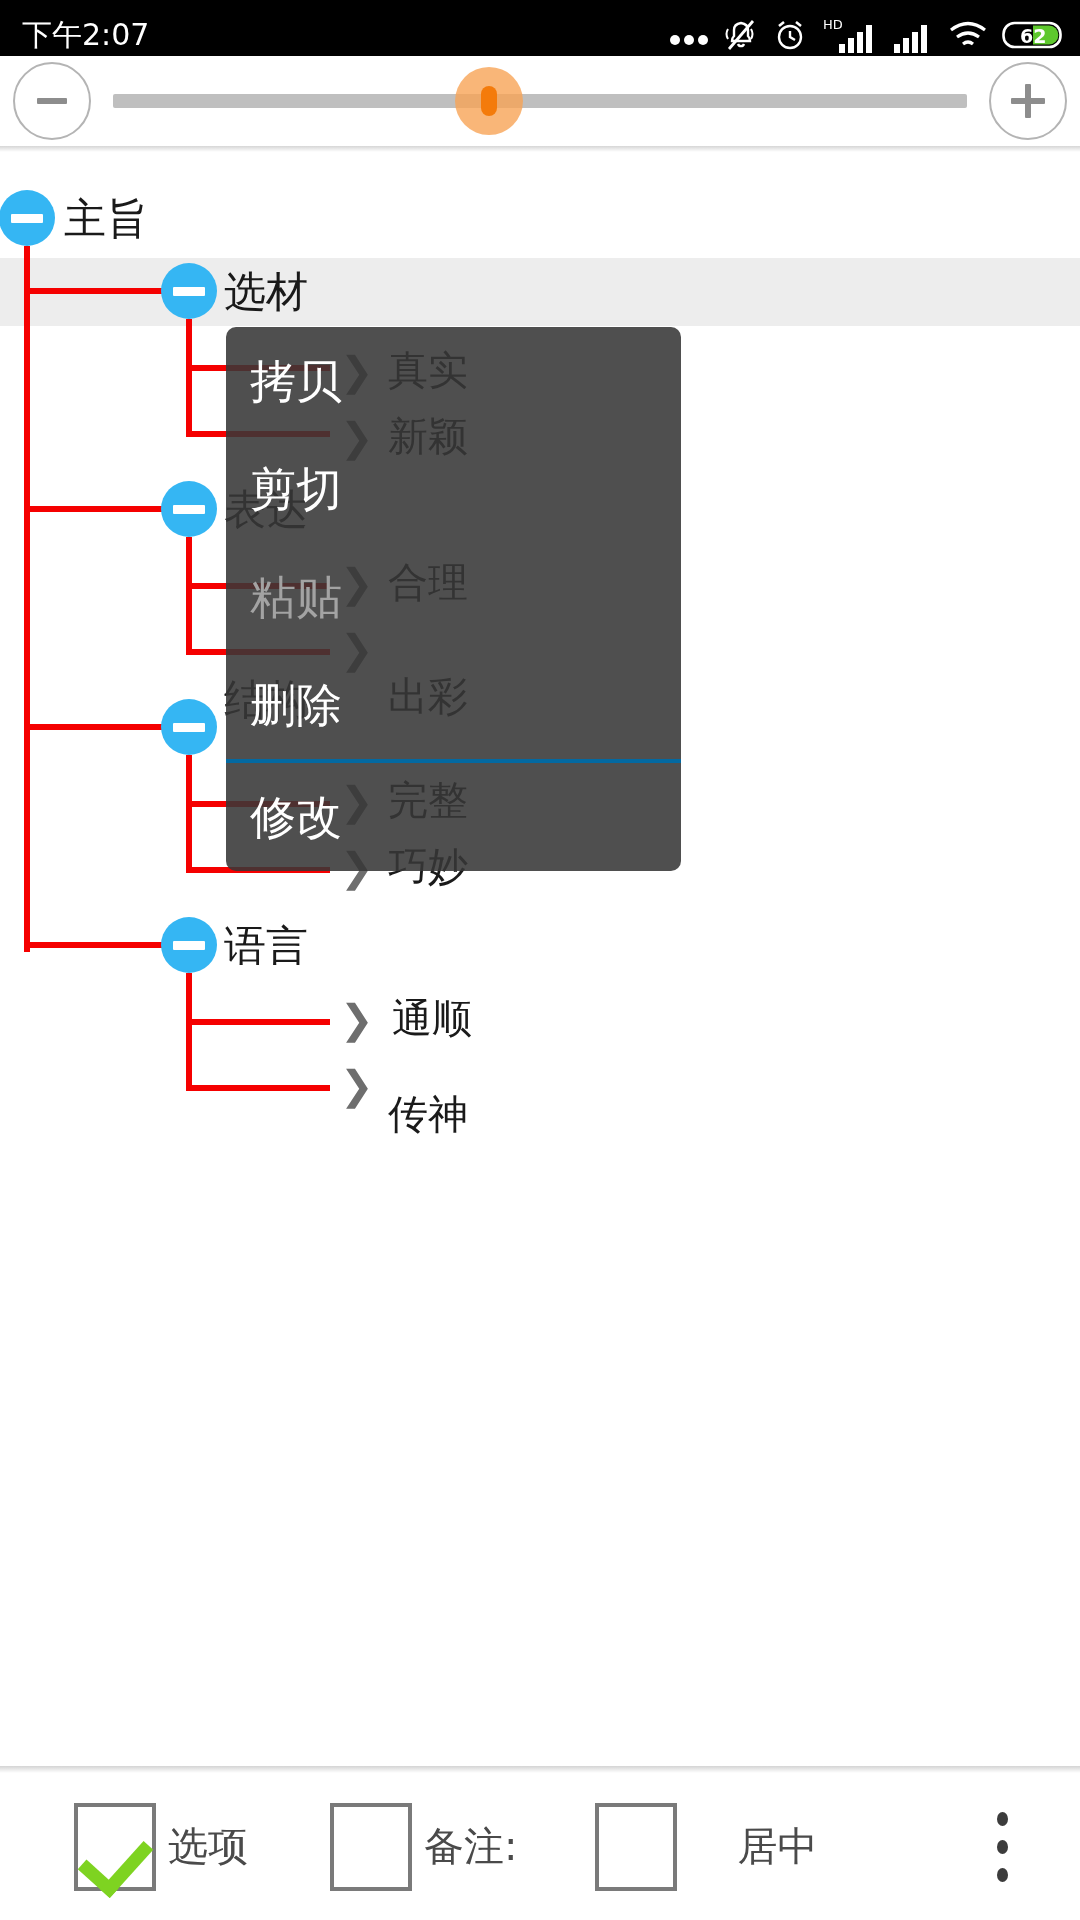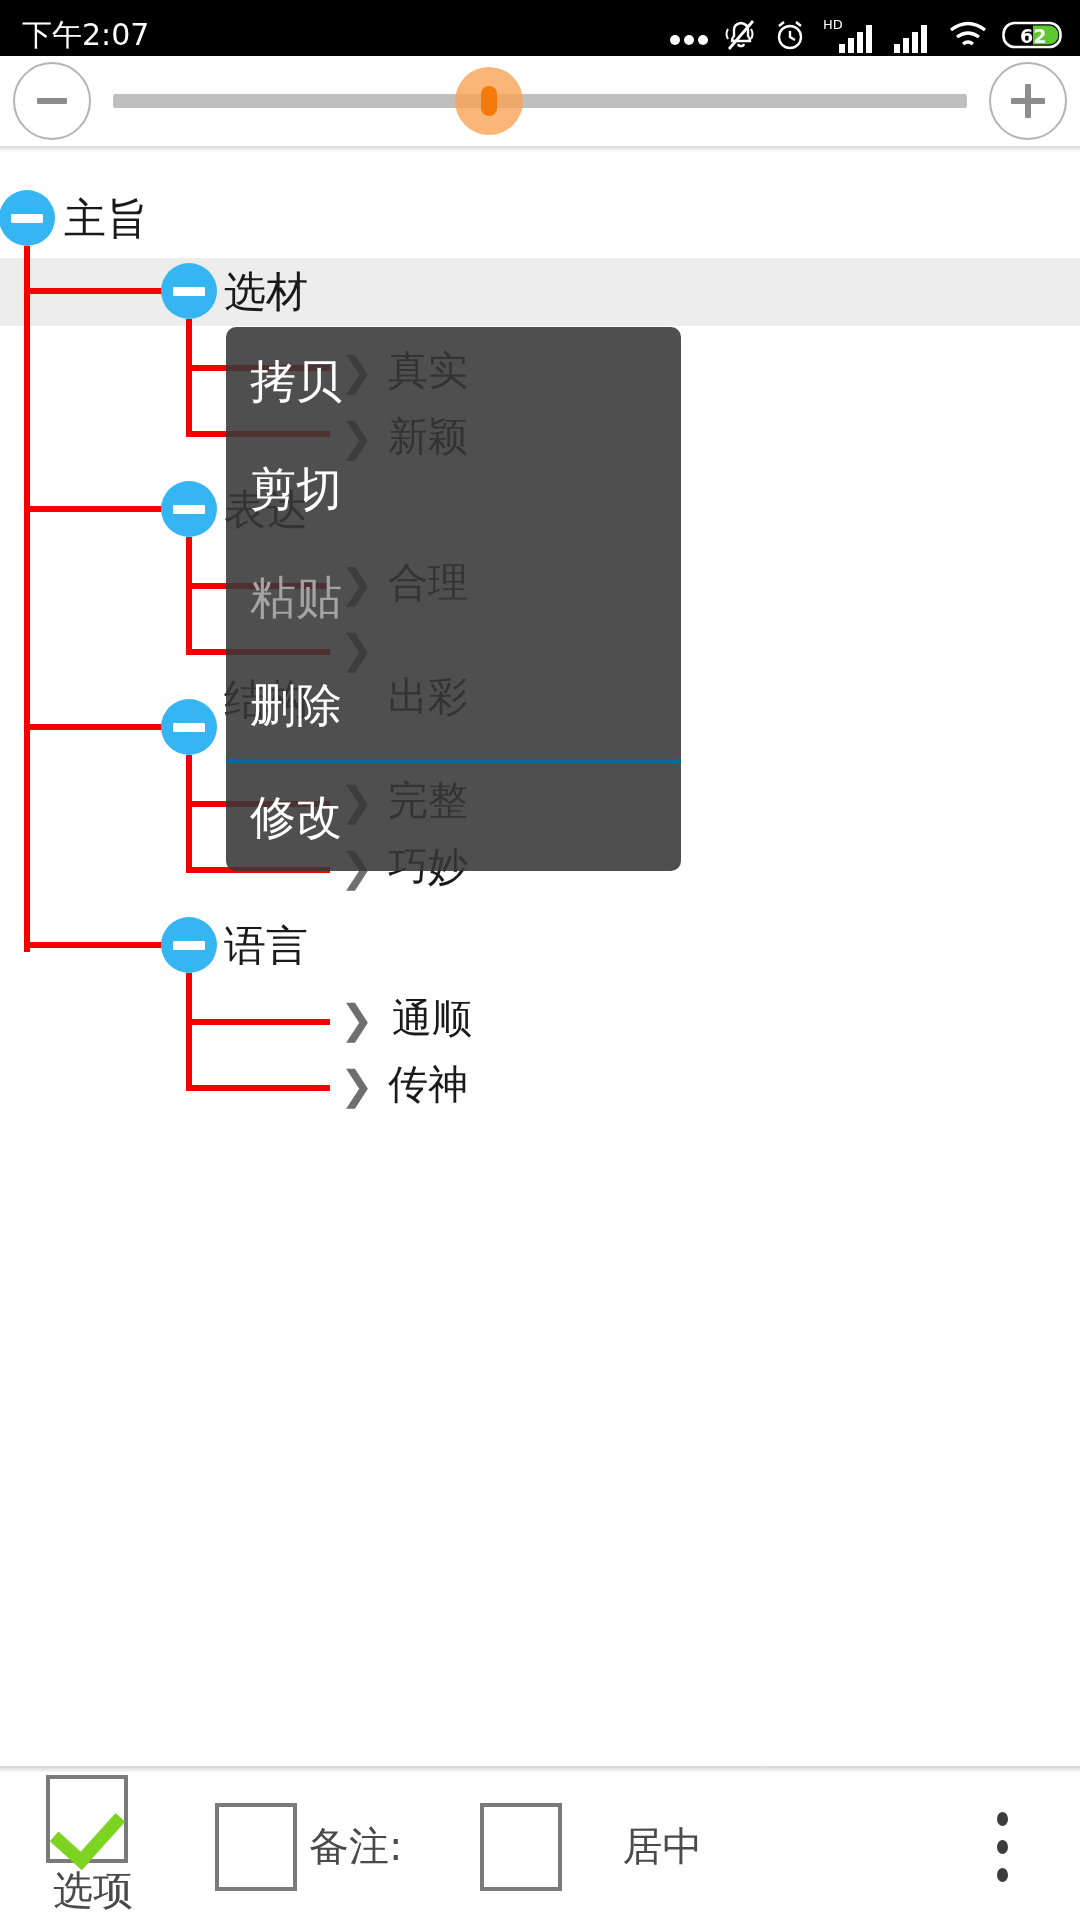--- a/index.html
+++ b/index.html
@@ -259,21 +259,21 @@
   <div class="leaflabel" style="left:388px;top:700px;">巧妙</div>
 
   <div class="nodebtn" style="left:161px;top:771px;"></div>
   <div class="nodelabel" style="left:224px;top:779px;">语言</div>
   <div class="ln v" style="left:186px;top:827px;height:116px;"></div>
   <div class="ln h" style="left:186px;top:873px;width:144px;"></div>
   <div class="ln h" style="left:186px;top:939px;width:144px;"></div>
   <div class="chev" style="left:340px;top:853px;">❯</div>
   <div class="leaflabel" style="left:392px;top:852px;">通顺</div>
   <div class="chev" style="left:340px;top:919px;">❯</div>
-  <div class="leaflabel" style="left:388px;top:918px;">传神</div>
+  <div class="leaflabel" style="left:388px;top:948px;">传神</div>
 
   <div class="ctxmenu">
 
 
     <div class="ctx-group">
       <div class="ctx-item">
         <span>拷贝</span>
       </div>
       <div class="ctx-item">
         <span>剪切</span>
@@ -292,21 +292,21 @@
       </div>
     </div>
 
   </div>
 </div>
 
 <div class="bottombar">
   <div class="bb-shadow"></div>
   <div class="bb-row">
 
-    <div class="bb-item" style="margin-left:41px;flex-direction:column;">
+    <div class="bb-item" style="margin-left:74px;">
       <div class="chk checked"></div>
       <div class="bb-label">选项</div>
     </div>
 
     <div class="bb-item" style="margin-left:82px;">
       <div class="chk"></div>
       <div class="bb-label">备注:</div>
     </div>
 
     <div class="bb-item" style="margin-left:78px;gap:48px;">

